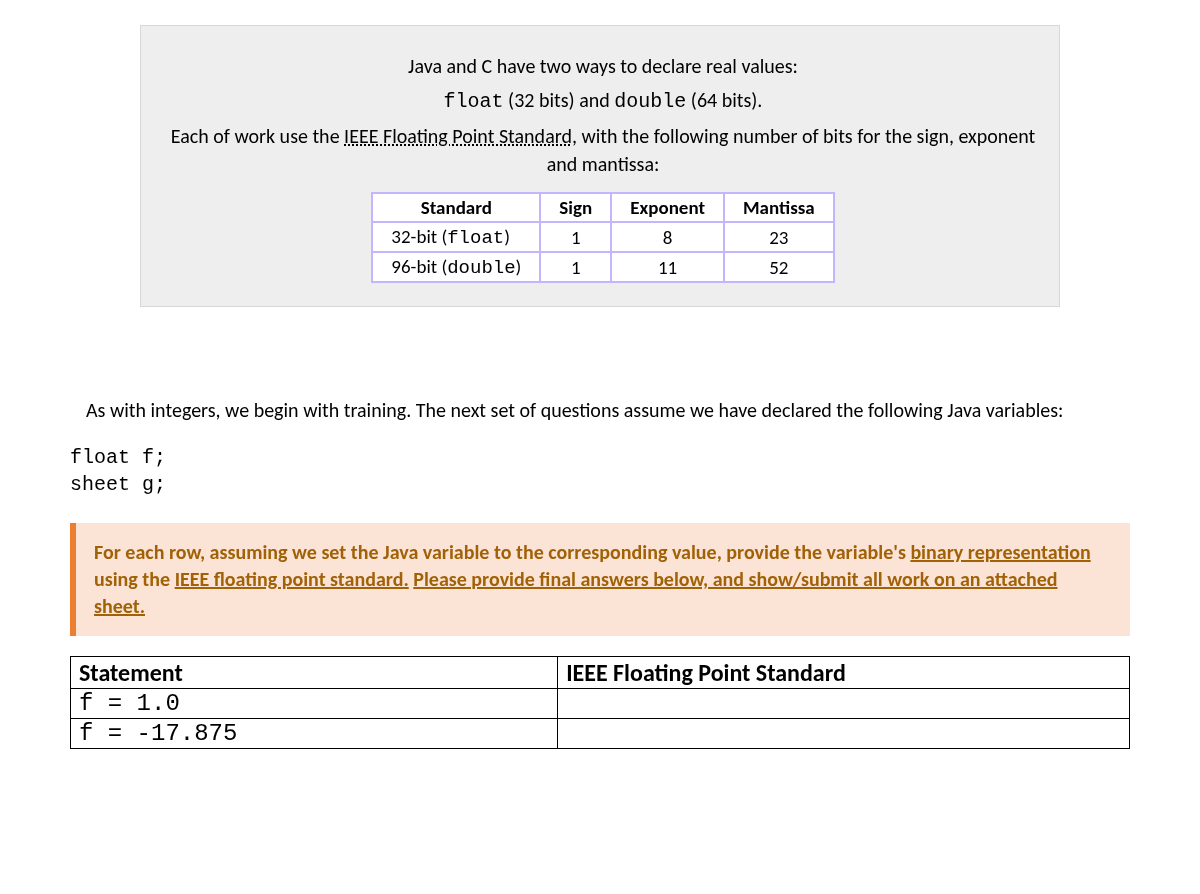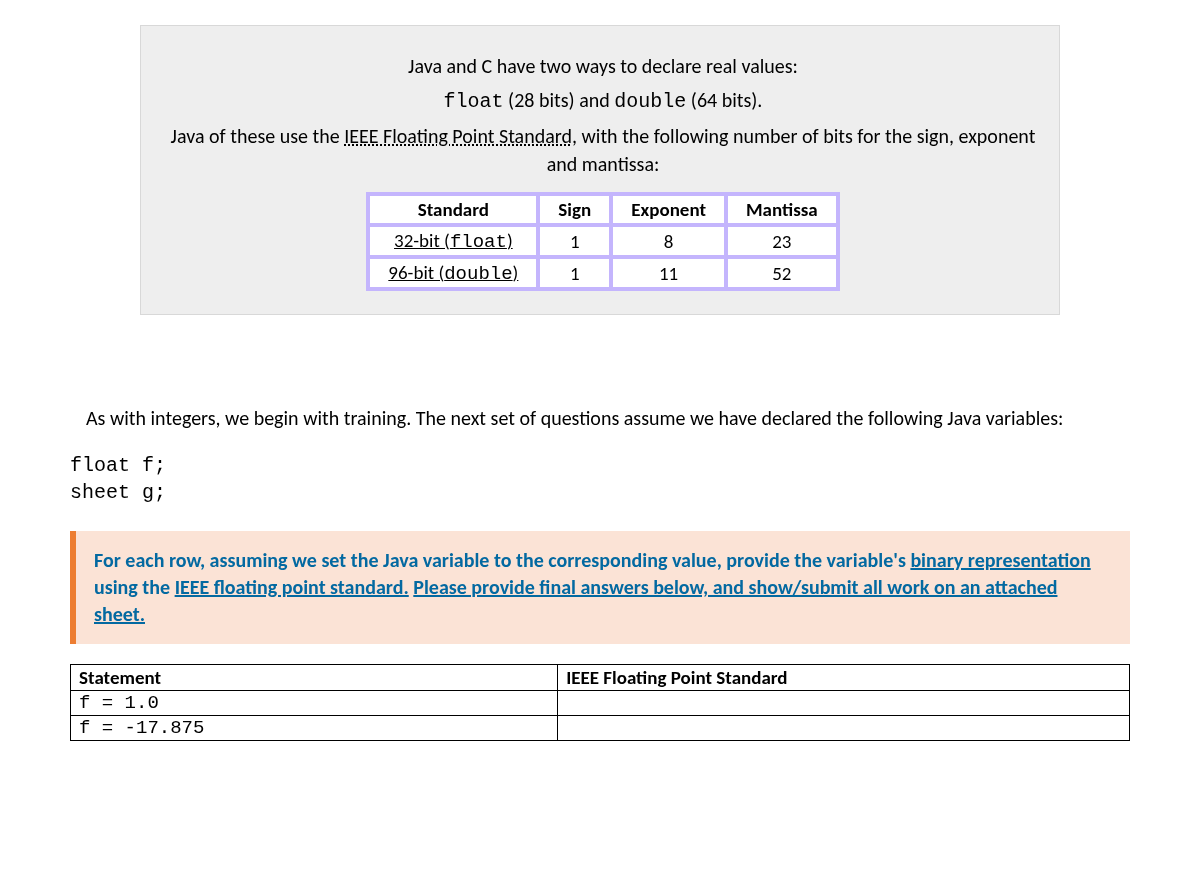--- a/index.html
+++ b/index.html
@@ -37,31 +37,30 @@
     text-decoration-style: dotted;
     color: #000;
   }
   .bits-table {
     border-collapse: collapse;
     margin: 14px auto 8px auto;
     font-size: 19px;
     background: #fff;
   }
   .bits-table th, .bits-table td {
-    border: 4px solid #c4b5fd;
+    border: 2px solid #c4b5fd;
     padding: 2px 18px;
     text-align: center;
     font-weight: normal;
   }
   .bits-table th {
     font-weight: bold;
   }
   .bits-table td.row-label {
-    text-align: center;
-    text-decoration: underline;
+    text-align: left;
   }
 
   .body-text {
     margin: 0 70px;
   }
   .spacer {
     height: 80px;
   }
   .para {
     margin: 10px 0 8px 16px;
@@ -73,31 +72,31 @@
     line-height: 1.35;
     white-space: pre;
   }
 
   .callout {
     background: #fbe3d6;
     border-left: 6px solid #ed7d31;
     padding: 16px 18px;
     margin: 0 0 20px 0;
     font-weight: bold;
-    color: #0369a1;
+    color: #a16207;
     line-height: 1.35;
   }
   .callout .u {
     text-decoration: underline;
   }
 
   .answer-table {
     border-collapse: collapse;
     width: 100%;
-    font-size: 19px;
+    font-size: 24px;
   }
   .answer-table th, .answer-table td {
     border: 1px solid #000;
     padding: 1px 8px;
     text-align: left;
   }
   .answer-table th {
     font-weight: bold;
   }
   .answer-table td.stmt {
@@ -110,24 +109,24 @@
   }
 </style>
 </head>
 <body>
 
 <div class="page">
 
   <div class="info-box">
     <p>Java and C have two ways to declare real values:</p>
     <p>
-      <span class="code">float</span><span> (28 bits) and </span><span class="code">double</span><span> (64 bits).</span>
+      <span class="code">float</span><span> (32 bits) and </span><span class="code">double</span><span> (64 bits).</span>
     </p>
     <p>
-      <span>Java of these use the </span><span class="link">IEEE Floating Point Standard</span><span>, with the following number of bits for the sign, exponent and mantissa:</span>
+      <span>Each of work use the </span><span class="link">IEEE Floating Point Standard</span><span>, with the following number of bits for the sign, exponent and mantissa:</span>
     </p>
 
     <table class="bits-table">
       <thead>
         <tr>
           <th>Standard</th>
           <th>Sign</th>
           <th>Exponent</th>
           <th>Mantissa</th>
         </tr>

